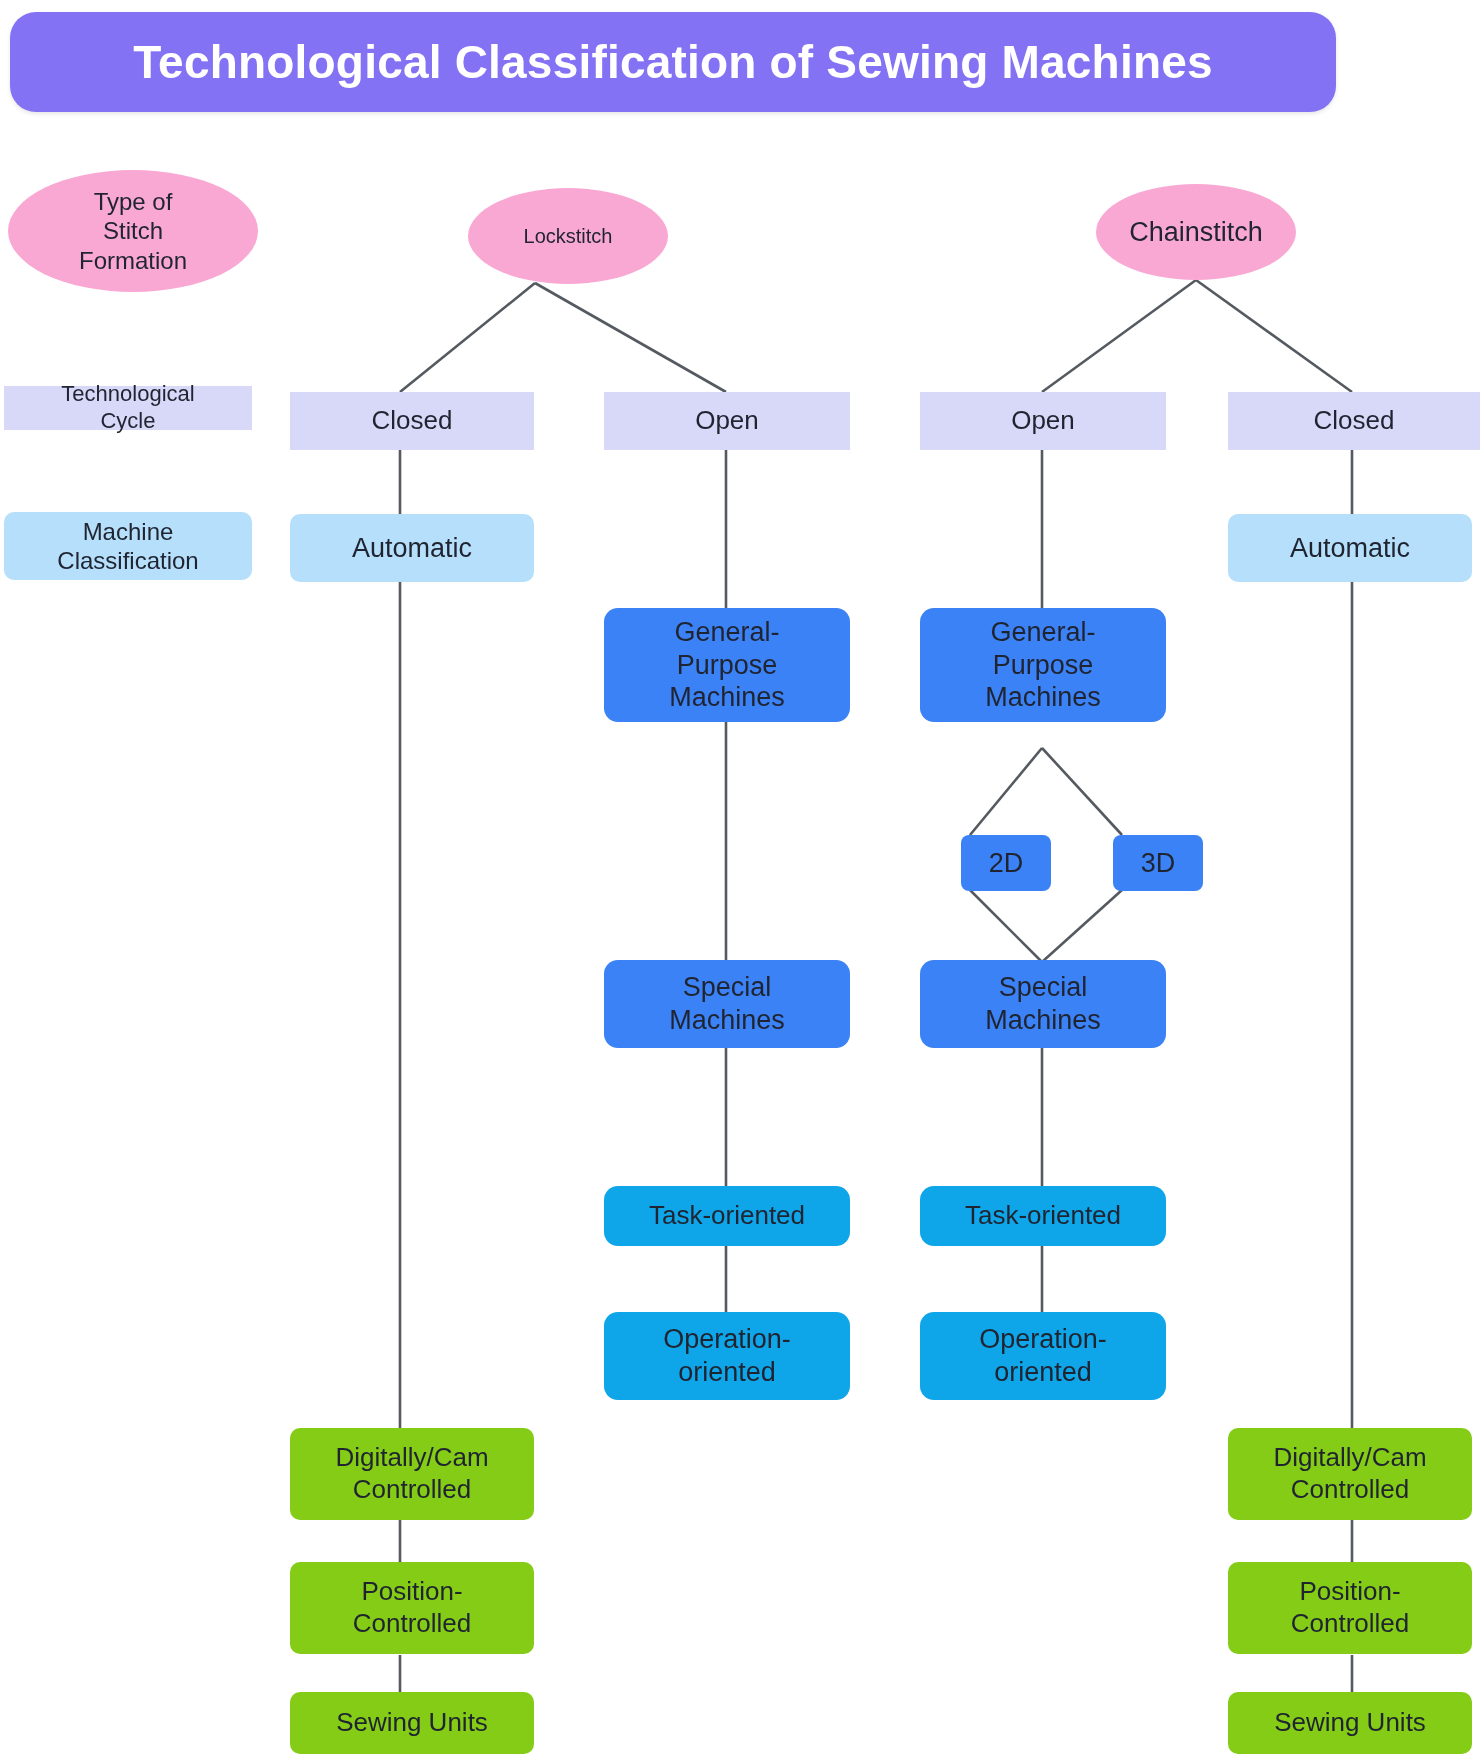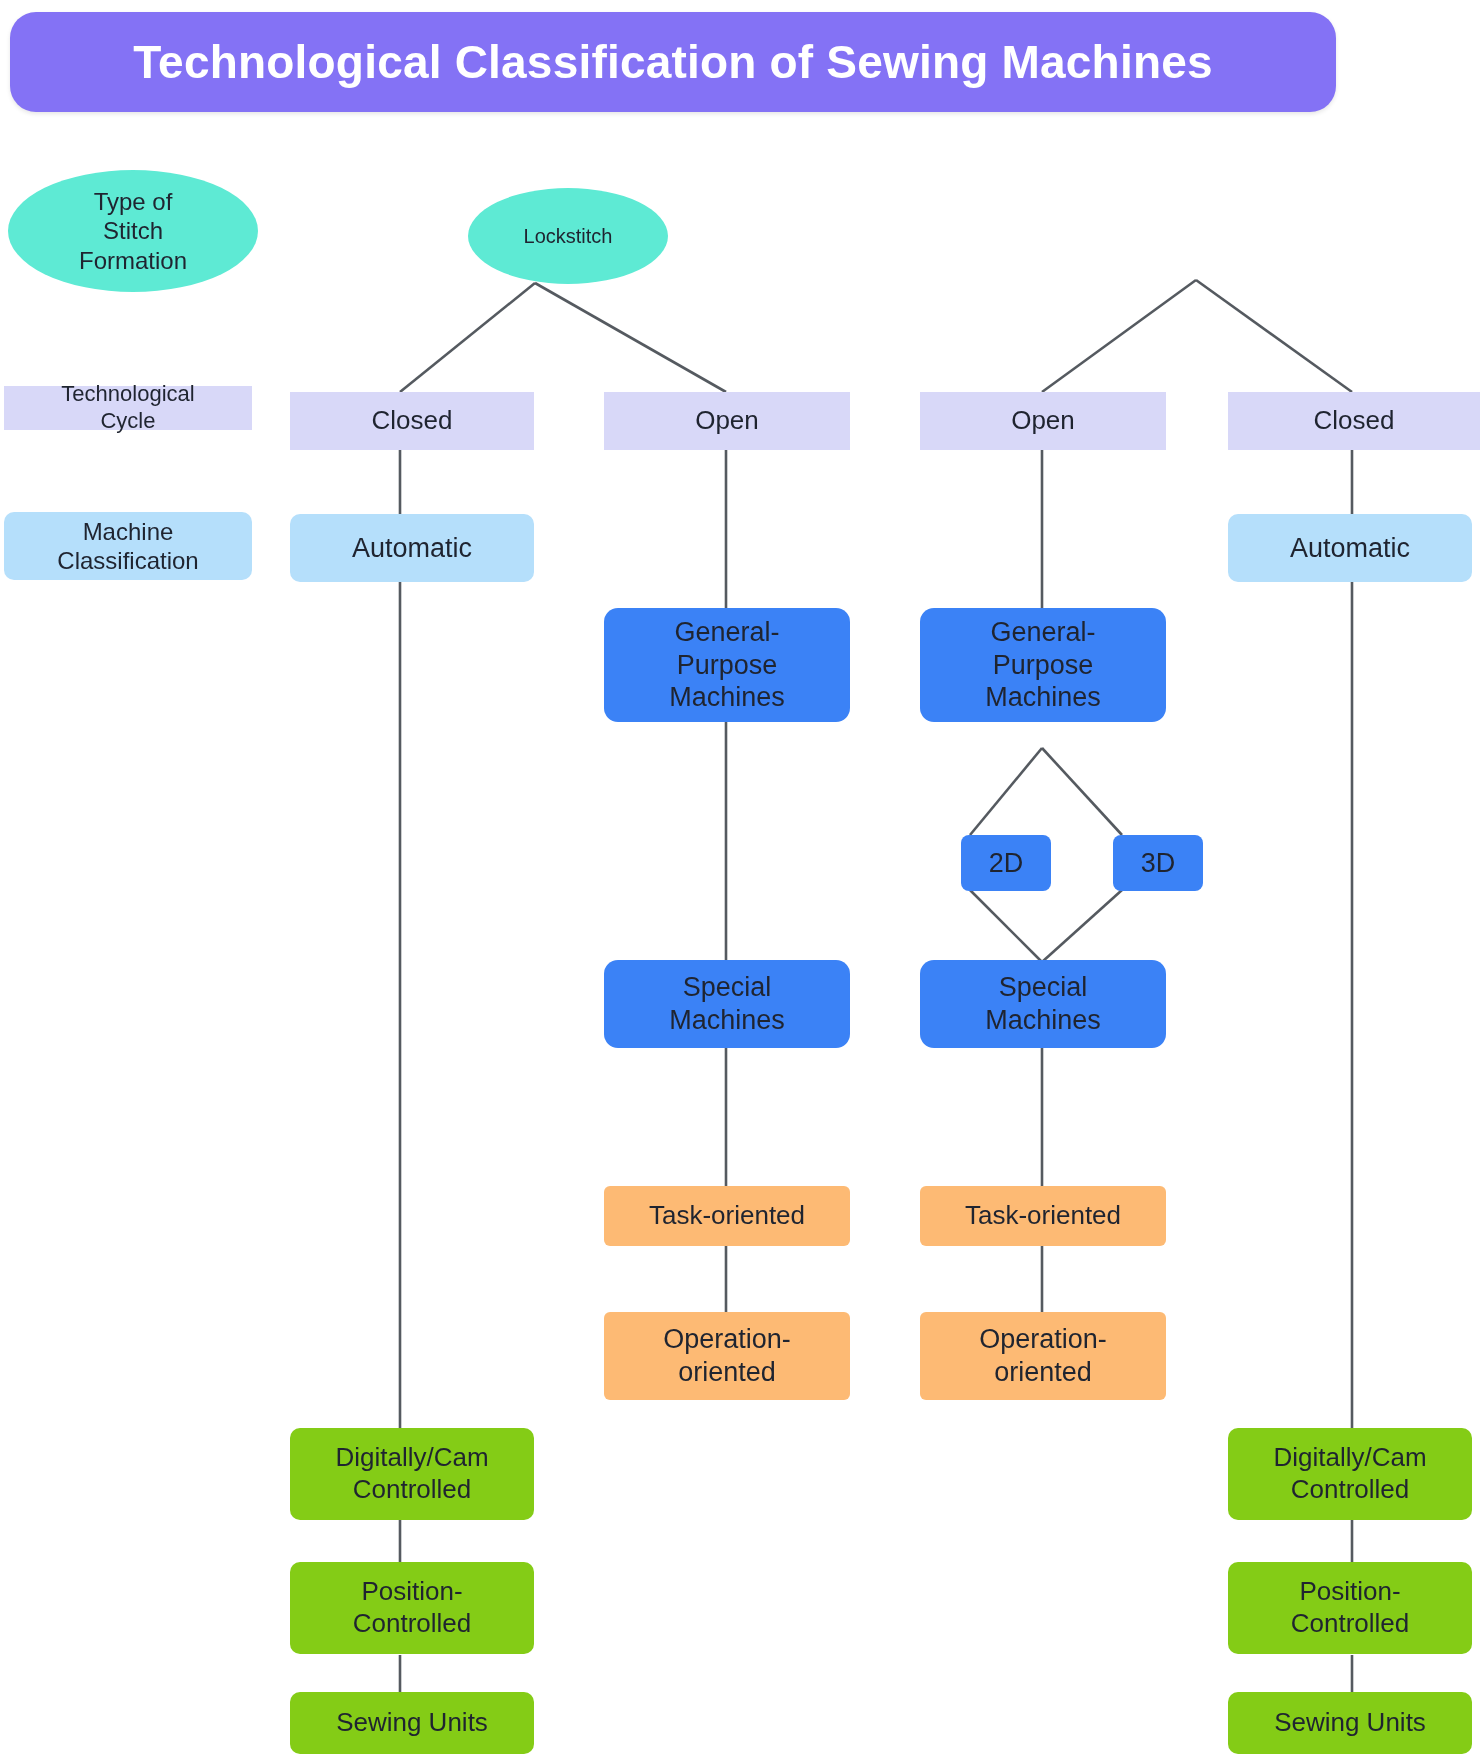--- a/index.html
+++ b/index.html
@@ -51,38 +51,38 @@
     justify-content: center;
     text-align: center;
     line-height: 1.22;
     color: #1f2430;
     z-index: 3;
   }
   .node .node-label { display: block; white-space: pre-line; }
 
   
   .ellipse-green {
-    background: #5eead4;
+    background: #f9a8d4;
     border-radius: 50%;
   }
   .rect-lavender {
     background: #d8d8f8;
     border-radius: 0px;
   }
   .rect-lightblue {
     background: #b5dffb;
     border-radius: 10px;
   }
   .rect-yellow {
     background: #3b82f6;
     border-radius: 14px;
   }
   .rect-gold {
-    background: #fdba74;
-    border-radius: 6px;
+    background: #0ea5e9;
+    border-radius: 14px;
   }
   .rect-pink {
     background: #84cc16;
     border-radius: 10px;
   }
   .rect-pill {
     border-radius: 8px;
     margin-left: 36px;
   }
 
@@ -151,20 +151,23 @@
 
   <div class="node rect-lightblue" style="left:4px; top:512px; width:248px; height:68px; font-size:24px;">
     <span class="node-label">Machine
 Classification</span>
   </div>
 
   <div class="node ellipse-green" style="left:468px; top:188px; width:200px; height:96px; font-size:20px;">
     <span class="node-label">Lockstitch</span>
   </div>
 
+  <div class="node ellipse-green" style="left:1096px; top:184px; width:200px; height:96px; font-size:27px;">
+    <span class="node-label">Chainstitch</span>
+  </div>
 
   <div class="node rect-lavender" style="left:290px; top:392px; width:244px; height:58px; font-size:26px;">
     <span class="node-label">Closed</span>
   </div>
 
   <div class="node rect-lavender" style="left:604px; top:392px; width:246px; height:58px; font-size:26px;">
     <span class="node-label">Open</span>
   </div>
 
   <div class="node rect-lavender" style="left:920px; top:392px; width:246px; height:58px; font-size:26px;">

